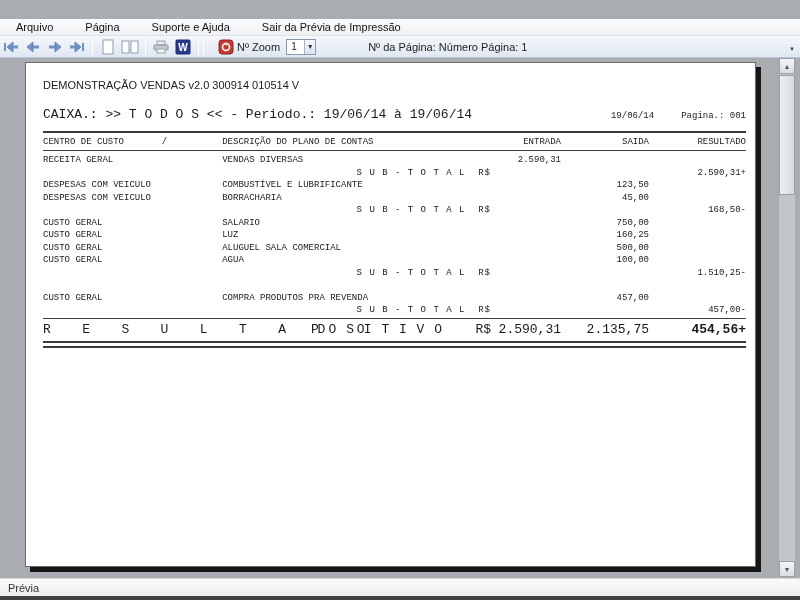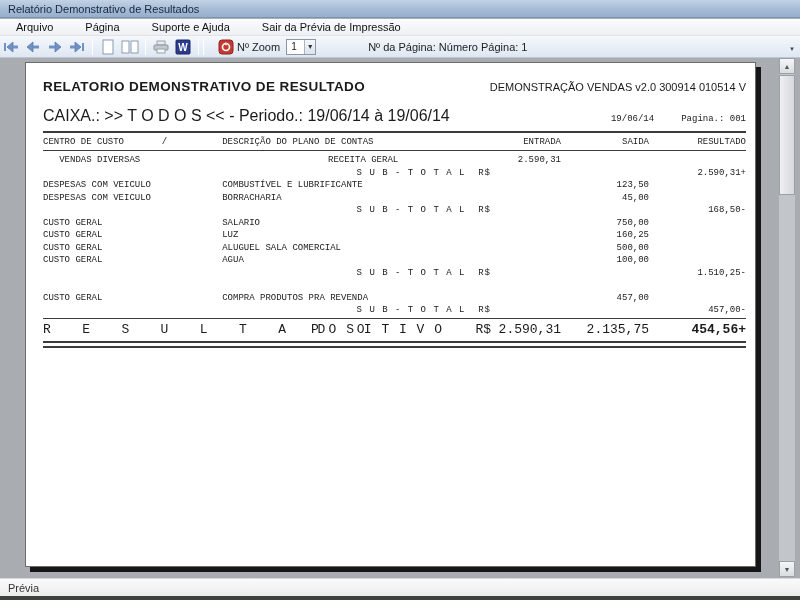--- a/index.html
+++ b/index.html
@@ -58,21 +58,21 @@
     border:1px solid #6b6b6b;
     box-shadow:5px 5px 0 0 #161616;
   }
 
   
   .report { position:absolute; left:17px; top:0; width:703px; height:100%; color:#1b1b1b; }
   .r-titlerow { position:absolute; top:16px; left:0; width:100%; display:flex; justify-content:space-between; align-items:baseline; }
   .r-title { font-size:13.5px; font-weight:bold; letter-spacing:0.4px; }
   .r-version { font-size:11px;text-align:right; }
   .r-caixarow { position:absolute; top:44px; left:0; width:100%; display:flex; justify-content:space-between; align-items:baseline; }
-  .r-caixa { font-size:16px; }
+  .r-caixa { font-size:13px;font-family:Liberation Mono, monospace; }
   .r-datepage { font-family:"Liberation Mono",monospace; font-size:9px; white-space:pre; }
   .rule1 { position:absolute; top:68px; left:0; width:100%; height:2px; background:#3b3b3b; }
   .rule2 { position:absolute; top:87px; left:0; width:100%; height:1px; background:#3b3b3b; }
 
   .mono, .rrow, .hrow { font-family:"Liberation Mono",monospace; font-size:9px; white-space:pre; }
   .hrow { position:absolute; top:74px; left:0; width:100%; display:flex; }
   .rows { position:absolute; top:91px; left:0; width:100%; }
   .rrow { display:flex; height:12.5px; line-height:12.5px; }
   .cell { display:inline-block; overflow:visible; }
   .c1 { width:163px; } .c2 { width:285px; }
@@ -97,23 +97,20 @@
   }
   .bottom-edge { position:absolute; left:0; right:0; bottom:0; height:4px; background:#3f423c; }
 
   svg { display:block; }
 </style>
 </head>
 <body>
 
 <div id="window">
 
-  <div class="titlebar">
-    <span>Relatório Demonstrativo de Resultados</span>
-  </div>
 
   <div class="menubar">
     <span class="menu-item">Arquivo</span>
     <span class="menu-item">Página</span>
     <span class="menu-item">Suporte e Ajuda</span>
     <span class="menu-item">Sair da Prévia de Impressão</span>
   </div>
 
   <div class="toolbar">
     <span class="tbtn">
@@ -195,21 +192,20 @@
 
     <span class="overflow-btn">▾</span>
   </div>
 
   <div class="preview">
 
     <div class="page">
       <div class="report">
 
         <div class="r-titlerow">
-          <span class="r-title">RELATORIO DEMONSTRATIVO DE RESULTADO</span>
           <span class="r-version">DEMONSTRAÇÃO VENDAS v2.0 300914 010514 V</span>
         </div>
 
         <div class="r-caixarow">
           <span class="r-caixa">CAIXA.: &gt;&gt; T O D O S &lt;&lt; -  Periodo.: 19/06/14 à 19/06/14</span>
           <span class="r-datepage">19/06/14     Pagina.: 001</span>
         </div>
 
         <div class="rule1"></div>
 
@@ -217,21 +213,21 @@
           <span class="cell c1">CENTRO DE CUSTO       /</span>
           <span class="cell c2">   DESCRIÇÃO DO PLANO DE CONTAS</span>
           <span class="cell c3">ENTRADA</span>
           <span class="cell c4">SAIDA</span>
           <span class="cell c5">RESULTADO</span>
         </div>
 
         <div class="rule2"></div>
 
         <div class="rows">
-            <div class="rrow"><span class="cell c2">   VENDAS DIVERSAS</span><span class="cell c1">RECEITA GERAL</span><span class="cell c3">2.590,31</span><span class="cell c4"></span><span class="cell c5"></span></div>
+            <div class="rrow"><span class="cell c1">RECEITA GERAL</span><span class="cell c2">   VENDAS DIVERSAS</span><span class="cell c3">2.590,31</span><span class="cell c4"></span><span class="cell c5"></span></div>
             <div class="rrow"><span class="cell c1"></span><span class="cell c2 sub">S U B - T O T A L  R$</span><span class="cell c3"></span><span class="cell c4"></span><span class="cell c5">2.590,31+</span></div>
             <div class="rrow"><span class="cell c1">DESPESAS COM VEICULO</span><span class="cell c2">   COMBUSTÍVEL E LUBRIFICANTE</span><span class="cell c3"></span><span class="cell c4">123,50</span><span class="cell c5"></span></div>
             <div class="rrow"><span class="cell c1">DESPESAS COM VEICULO</span><span class="cell c2">   BORRACHARIA</span><span class="cell c3"></span><span class="cell c4">45,00</span><span class="cell c5"></span></div>
             <div class="rrow"><span class="cell c1"></span><span class="cell c2 sub">S U B - T O T A L  R$</span><span class="cell c3"></span><span class="cell c4"></span><span class="cell c5">168,50-</span></div>
             <div class="rrow"><span class="cell c1">CUSTO GERAL</span><span class="cell c2">   SALARIO</span><span class="cell c3"></span><span class="cell c4">750,00</span><span class="cell c5"></span></div>
             <div class="rrow"><span class="cell c1">CUSTO GERAL</span><span class="cell c2">   LUZ</span><span class="cell c3"></span><span class="cell c4">160,25</span><span class="cell c5"></span></div>
             <div class="rrow"><span class="cell c1">CUSTO GERAL</span><span class="cell c2">   ALUGUEL SALA COMERCIAL</span><span class="cell c3"></span><span class="cell c4">500,00</span><span class="cell c5"></span></div>
             <div class="rrow"><span class="cell c1">CUSTO GERAL</span><span class="cell c2">   AGUA</span><span class="cell c3"></span><span class="cell c4">100,00</span><span class="cell c5"></span></div>
             <div class="rrow"><span class="cell c1"></span><span class="cell c2 sub">S U B - T O T A L  R$</span><span class="cell c3"></span><span class="cell c4"></span><span class="cell c5">1.510,25-</span></div>
             <div class="rrow"></div>

